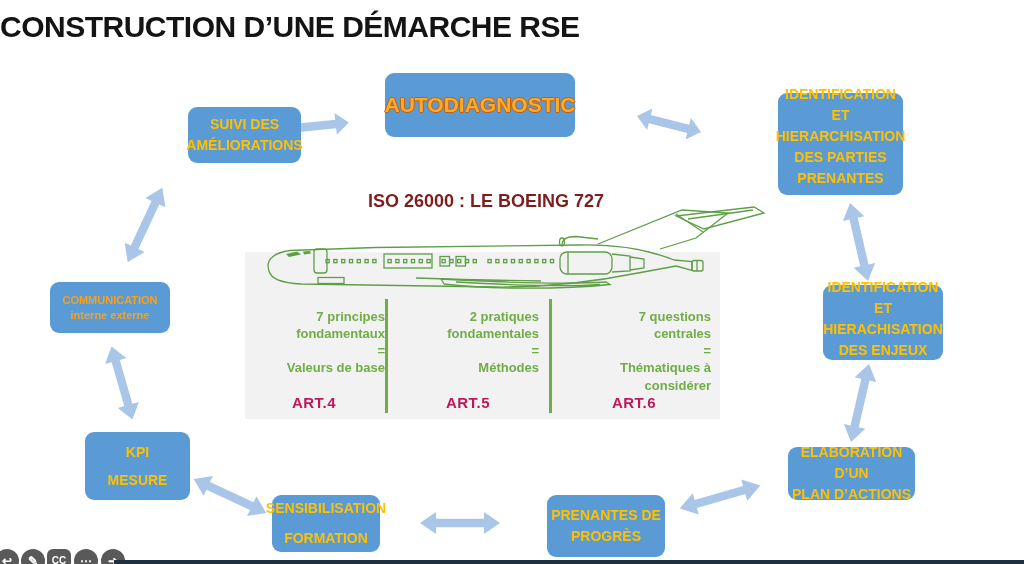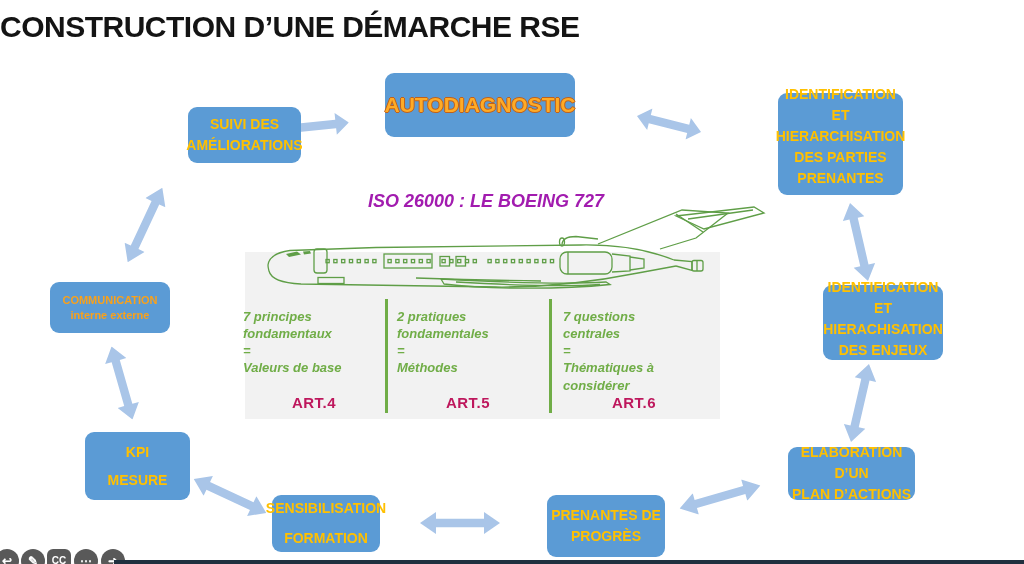--- a/index.html
+++ b/index.html
@@ -1,26 +1,26 @@
 <!DOCTYPE html>
 <html><head>
 <meta charset="utf-8">
 <style>
   html,body{margin:0;padding:0;background:#fff;}
   .stage{position:relative;width:1024px;height:564px;background:#ffffff;overflow:hidden;
          font-family:"Liberation Sans",sans-serif;}
   .title{position:absolute;top:10px;left:0;width:100%;text-align:left;
          font-size:30px;font-weight:bold;color:#141414;letter-spacing:-0.5px;}
   .iso-heading{position:absolute;top:191px;left:256px;width:460px;text-align:center;
-         font-size:18px;font-weight:bold;color:#a21caf;font-style:italic;}
+         font-size:18px;font-weight:bold;color:#7f1d1d;}
   .panel{position:absolute;left:245px;top:252px;width:475px;height:167px;background:#f2f2f2;}
   .vline{position:absolute;top:299px;height:114px;width:2.5px;background:#70AD47;}
   .v1{left:385px}.v2{left:549px}
-  .col{position:absolute;top:308px;width:142px;text-align:left;color:#70AD47;
-       font-weight:bold;font-size:13px;line-height:1.32;white-space:pre-line;font-style:italic;}
+  .col{position:absolute;top:308px;width:142px;text-align:right;color:#70AD47;
+       font-weight:bold;font-size:13px;line-height:1.32;white-space:pre-line;}
   .c1{left:243px}.c2{left:397px}.c3{left:563px;width:148px;}
   .art{position:absolute;top:394px;width:142px;text-align:center;color:#be185d;
        font-weight:bold;font-size:15px;letter-spacing:0.5px;}
   .node{position:absolute;background:#5B9BD5;border-radius:9px;display:flex;
         align-items:center;justify-content:center;text-align:center;
         color:#FFC000;font-weight:bold;font-size:14px;line-height:1.5;}
   .node span{white-space:pre-line;}
   .n-auto{left:385px;top:73px;width:190px;height:64px;font-size:21px;color:#FFAB26;
           text-shadow:-1px 0 #c0611a,1px 0 #c0611a,0 -1px #c0611a,0 1px #c0611a;}
   .n-suivi{left:140px;top:107px;width:113px;height:56px;margin-left:48px;}

